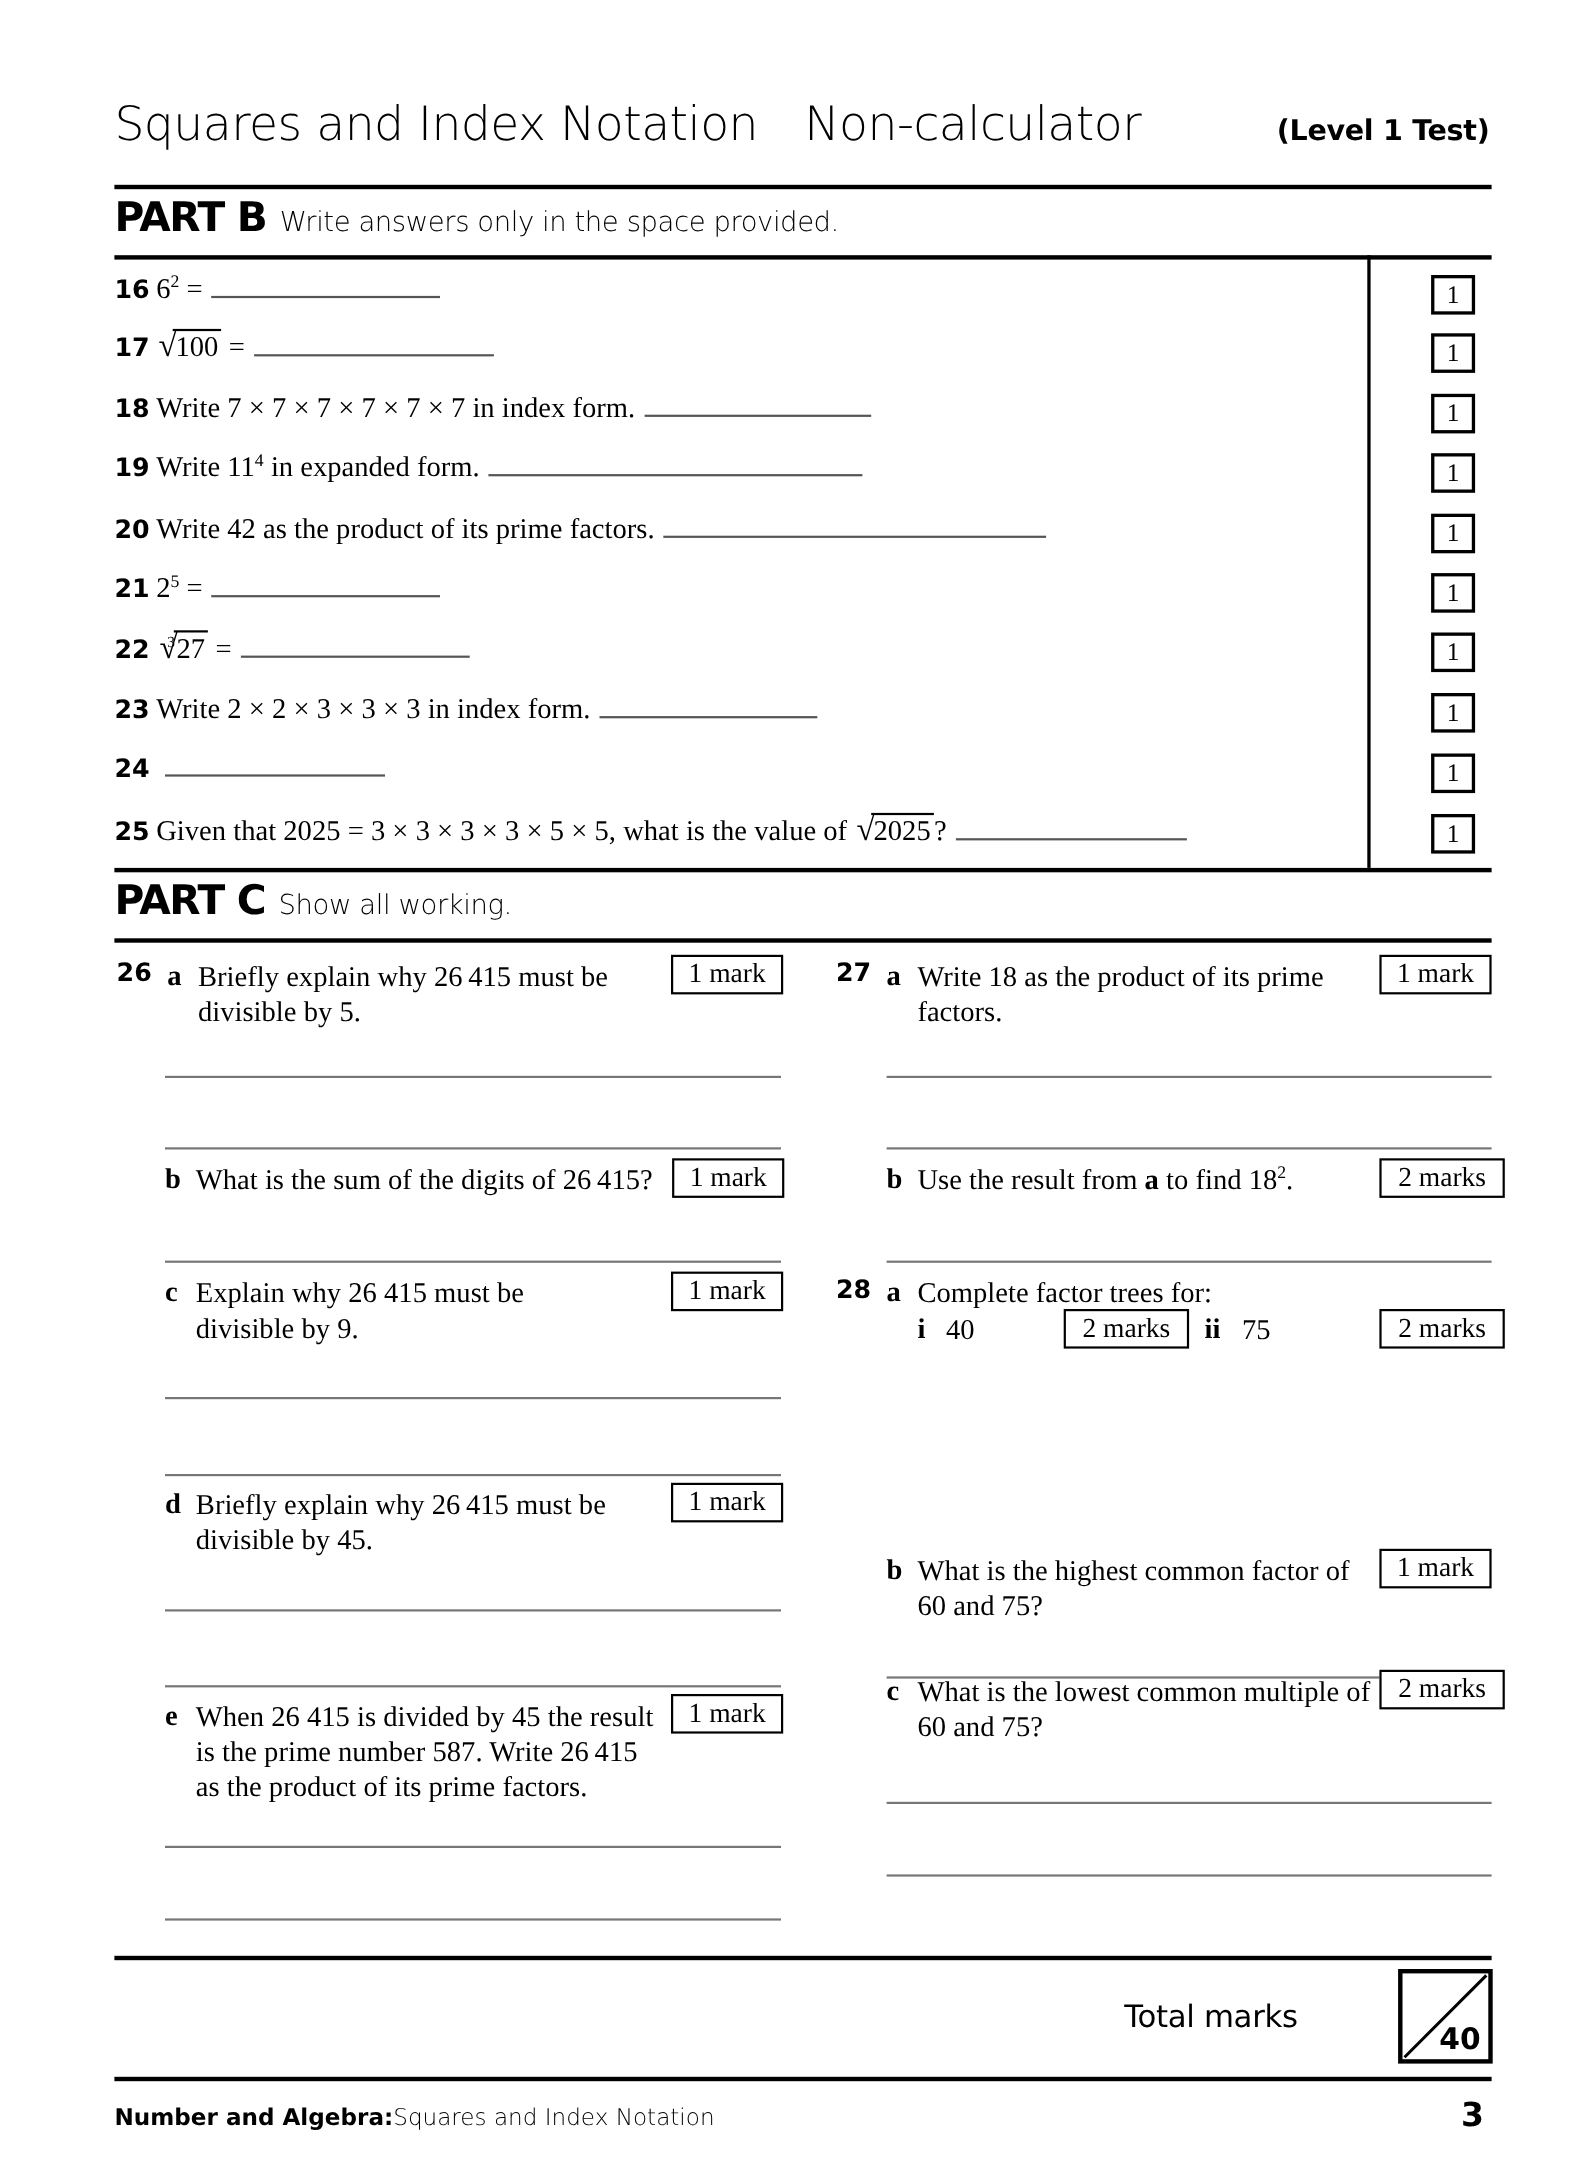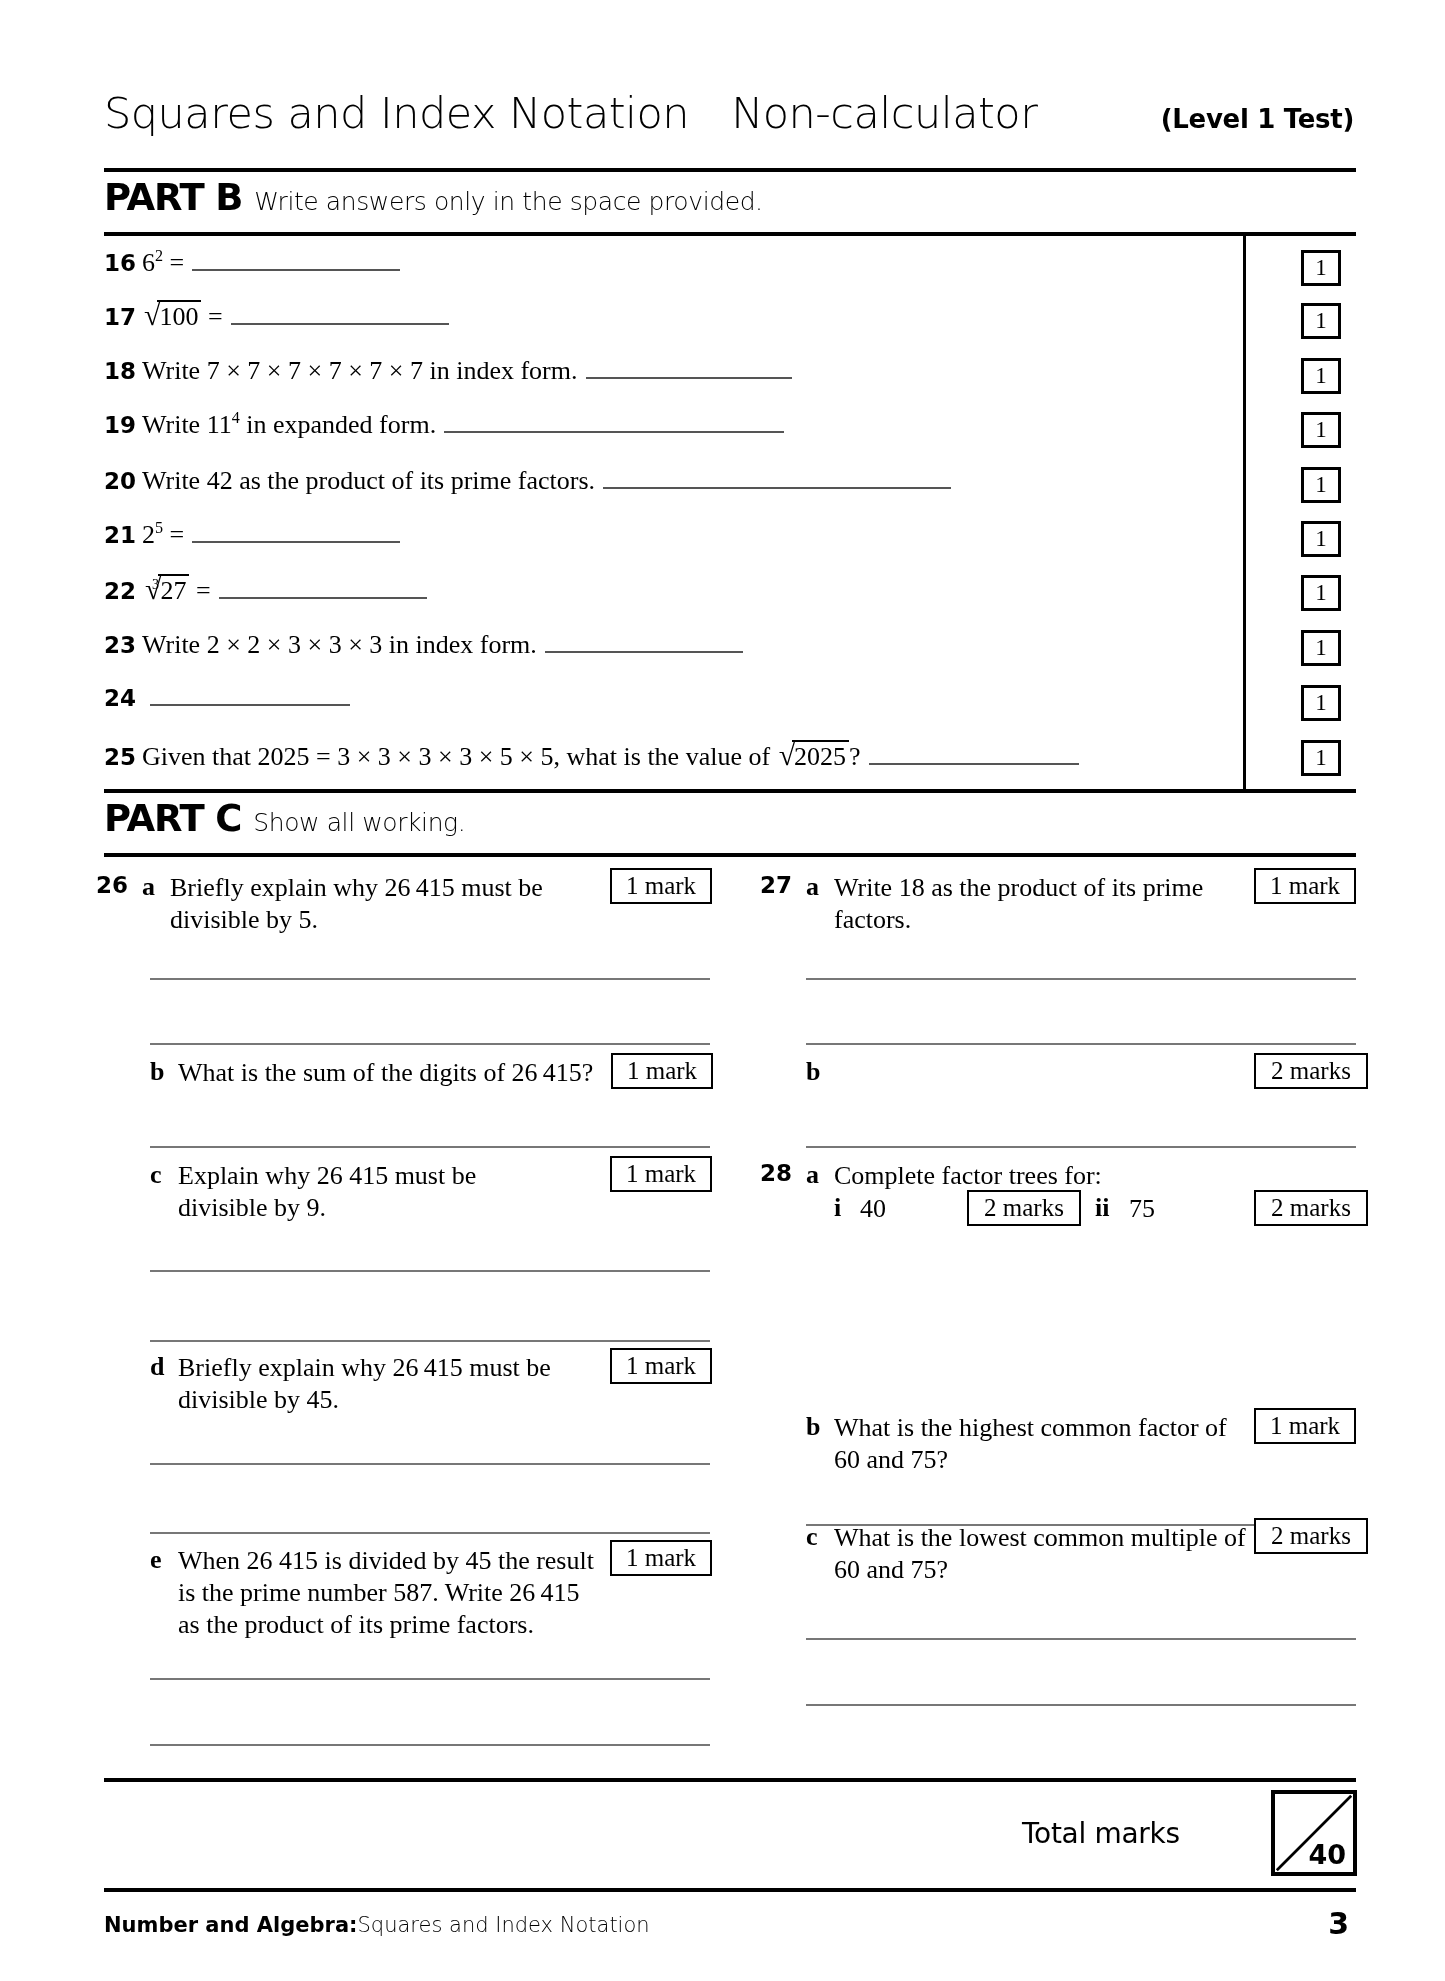--- a/index.html
+++ b/index.html
@@ -345,21 +345,21 @@
 
   <div class="rule-thick" style="left:104px; top:789px; width:1252px;"></div>
 
   <div class="part-head" style="left:104px; top:797px;">
     <span class="part-label">PART C</span>
     <span class="part-desc">Show all working.</span>
   </div>
 
   <div class="rule-thick" style="left:104px; top:853px; width:1252px;"></div>
 
-  <div class="c-item" style="left:96px; top:872px; width:520px;">
+  <div class="c-item" style="left:106px; top:872px; width:520px;">
     <span class="c-qnum">26</span>
     <span class="c-letter">a</span>
     <span class="c-body" style="width:400px;">Briefly explain why 26 415 must be divisible by 5.</span>
   </div>
   <div class="markbox" style="left:610px; top:868px; width:102px;">1 mark</div>
   <div class="wline" style="left:150px; top:978px; width:560px;"></div>
   <div class="wline" style="left:150px; top:1043px; width:560px;"></div>
 
   <div class="c-item" style="left:104px; top:1057px; width:560px;">
     <span class="c-qnum"></span>
@@ -401,20 +401,21 @@
     <span class="c-letter">a</span>
     <span class="c-body" style="width:390px;">Write 18 as the product of its prime factors.</span>
   </div>
   <div class="markbox" style="left:1254px; top:868px; width:102px;">1 mark</div>
   <div class="wline" style="left:806px; top:978px; width:550px;"></div>
   <div class="wline" style="left:806px; top:1043px; width:550px;"></div>
 
   <div class="c-item" style="left:760px; top:1057px; width:500px;">
     <span class="c-qnum"></span>
     <span class="c-letter">b</span>
+    <span class="c-body" style="width:400px;"><span>Use the result from </span><b>a</b><span> to find 18</span><sup>2</sup><span>.</span></span>
   </div>
   <div class="markbox" style="left:1254px; top:1053px; width:114px;">2 marks</div>
   <div class="wline" style="left:806px; top:1146px; width:550px;"></div>
 
   <div class="c-item" style="left:760px; top:1160px; width:500px;">
     <span class="c-qnum">28</span>
     <span class="c-letter">a</span>
     <span class="c-body" style="width:400px;">Complete factor trees for:</span>
   </div>
 

